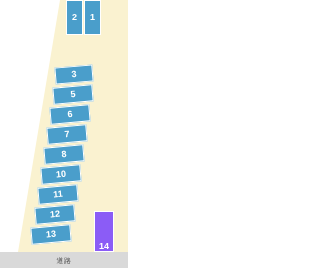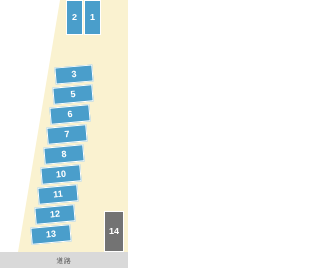--- a/index.html
+++ b/index.html
@@ -97,21 +97,21 @@
       </div>
       <div class="stall" style="left: 38px; top: 186px; width: 40px; height: 17px; transform: rotate(-5deg); background: rgb(74, 158, 203); border-color: rgb(255, 255, 255); color: rgb(255, 255, 255);">
         <span class="stall-label">11</span>
       </div>
       <div class="stall" style="left: 35px; top: 206px; width: 40px; height: 17px; transform: rotate(-5deg); background: rgb(74, 158, 203); border-color: rgb(255, 255, 255); color: rgb(255, 255, 255);">
         <span class="stall-label">12</span>
       </div>
       <div class="stall" style="left: 31px; top: 226px; width: 40px; height: 17px; transform: rotate(-5deg); background: rgb(74, 158, 203); border-color: rgb(255, 255, 255); color: rgb(255, 255, 255);">
         <span class="stall-label">13</span>
       </div>
-      <div class="stall" style="left: 104px; top: 211px; width: 20px; height: 41px; background: #737373; border-color: rgb(255, 255, 255); color: rgb(255, 255, 255);">
+      <div class="stall" style="left: 94px; top: 211px; width: 20px; height: 41px; background: #8b5cf6; border-color: rgb(255, 255, 255); color: rgb(255, 255, 255); align-items: flex-end;">
         <span class="stall-label">14</span>
       </div>
     </div>
 
   <div class="road-strip">
     <span class="road-label">道路</span>
   </div>
 
 </div>
 

